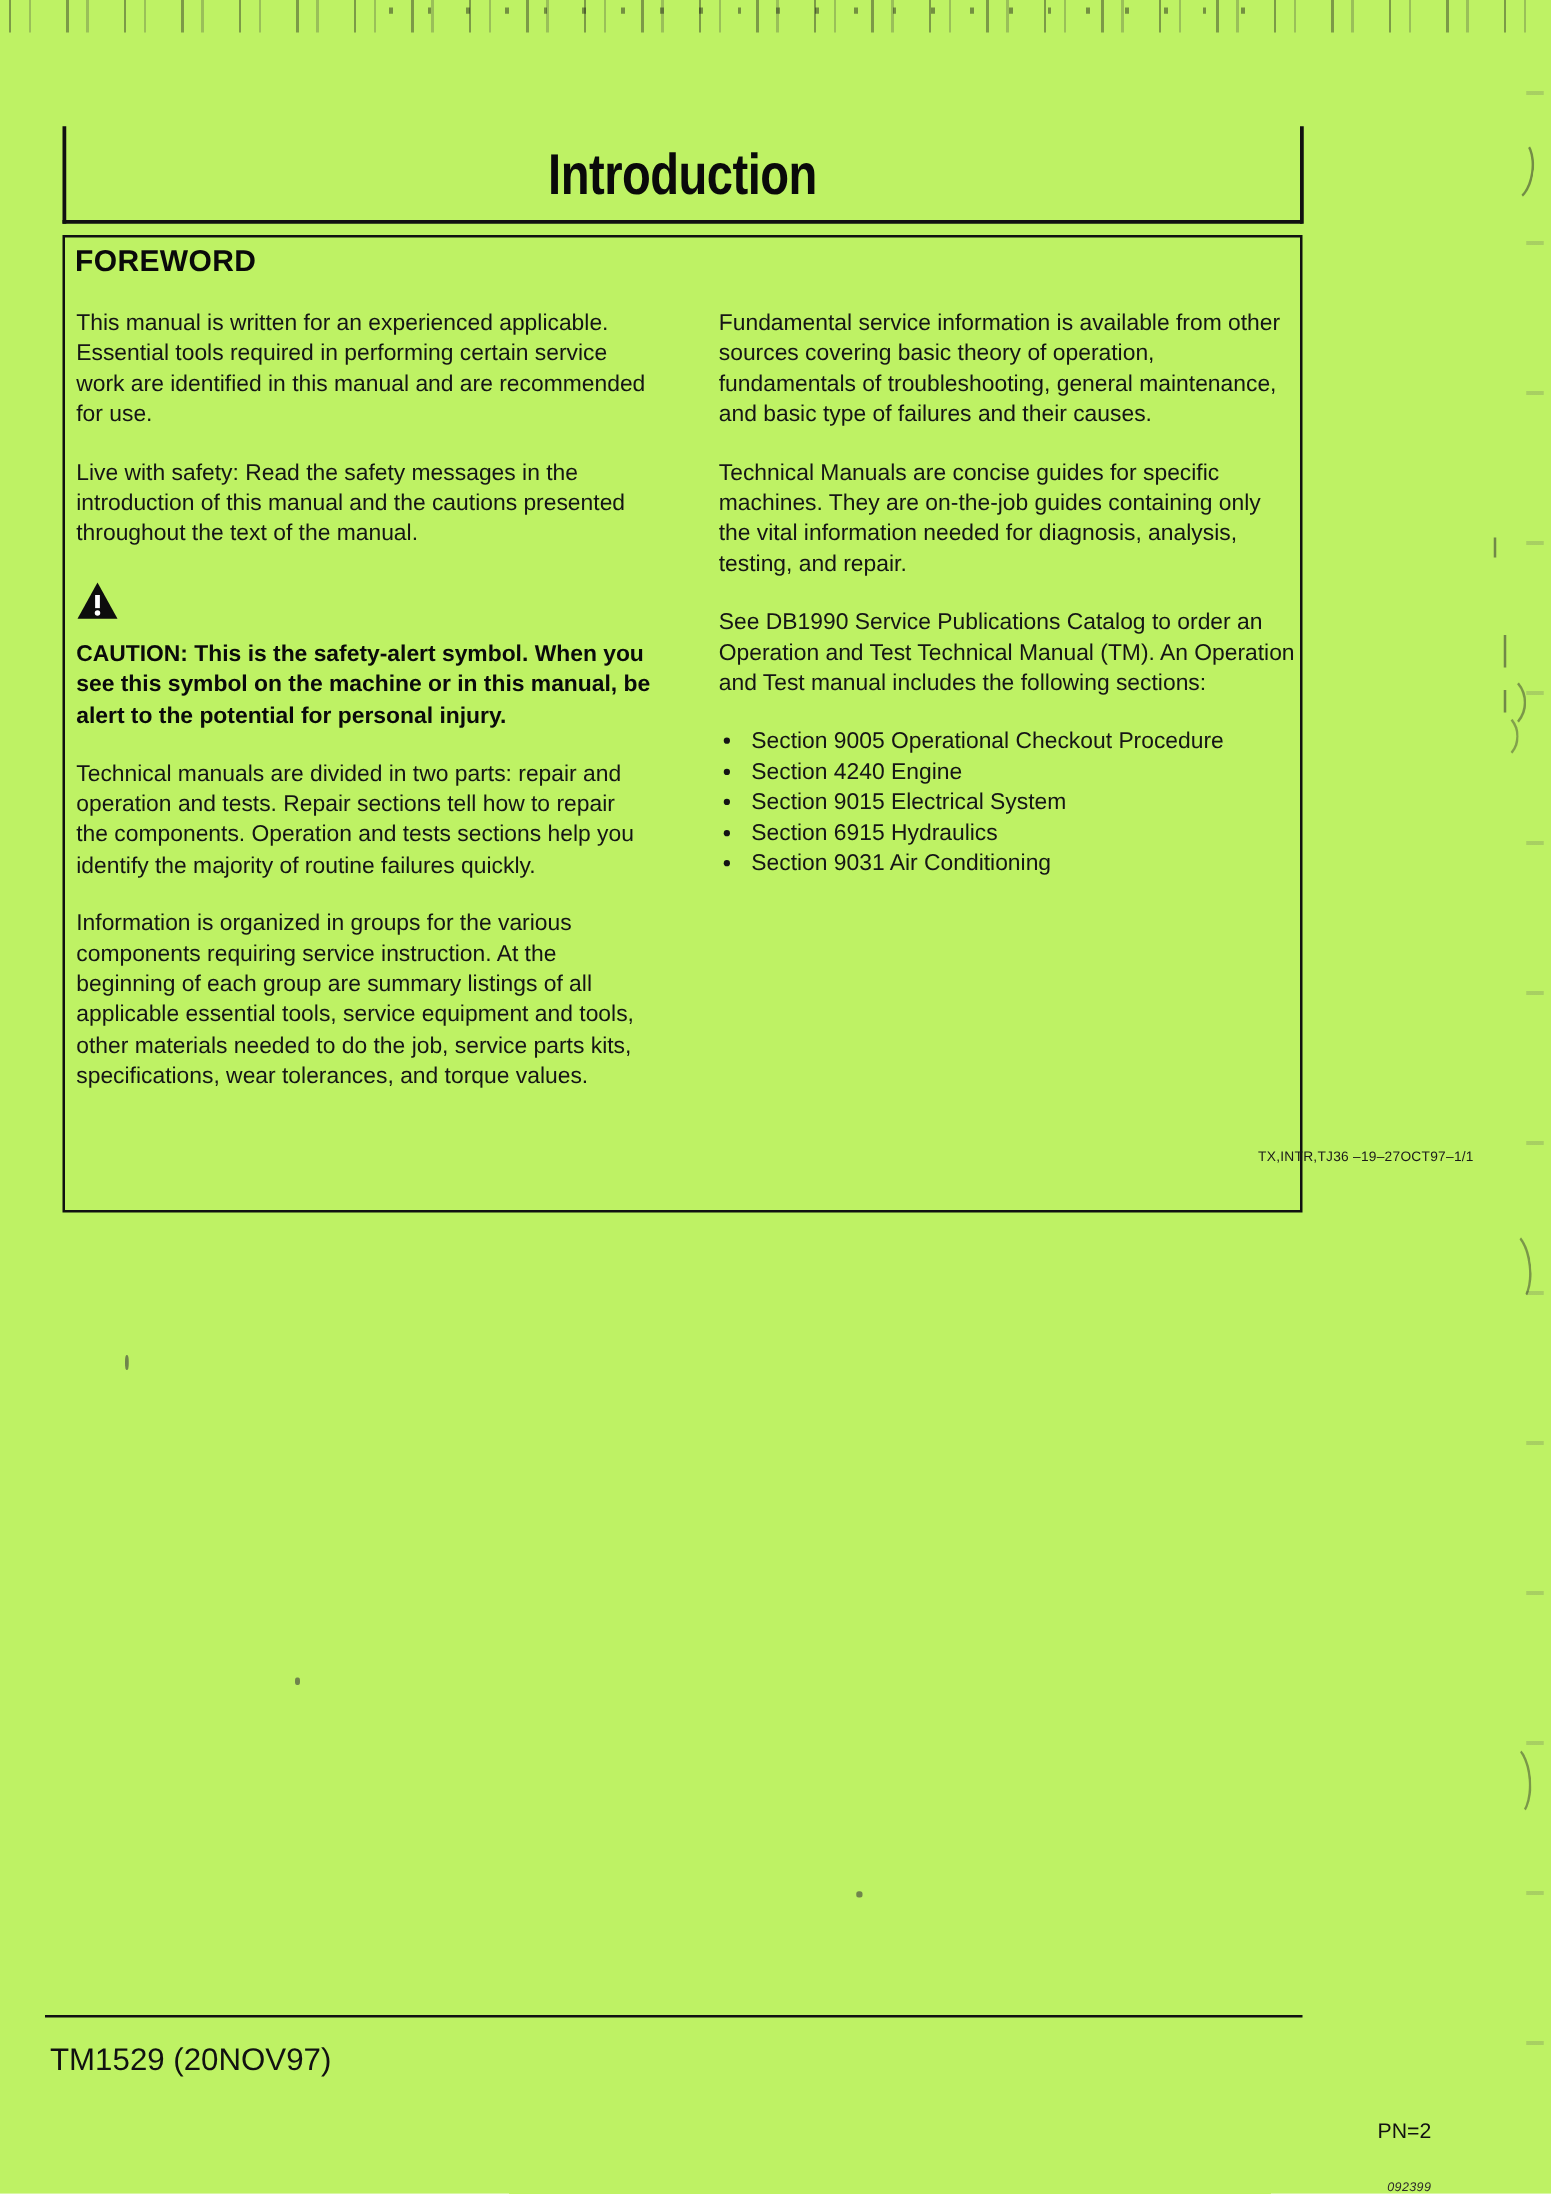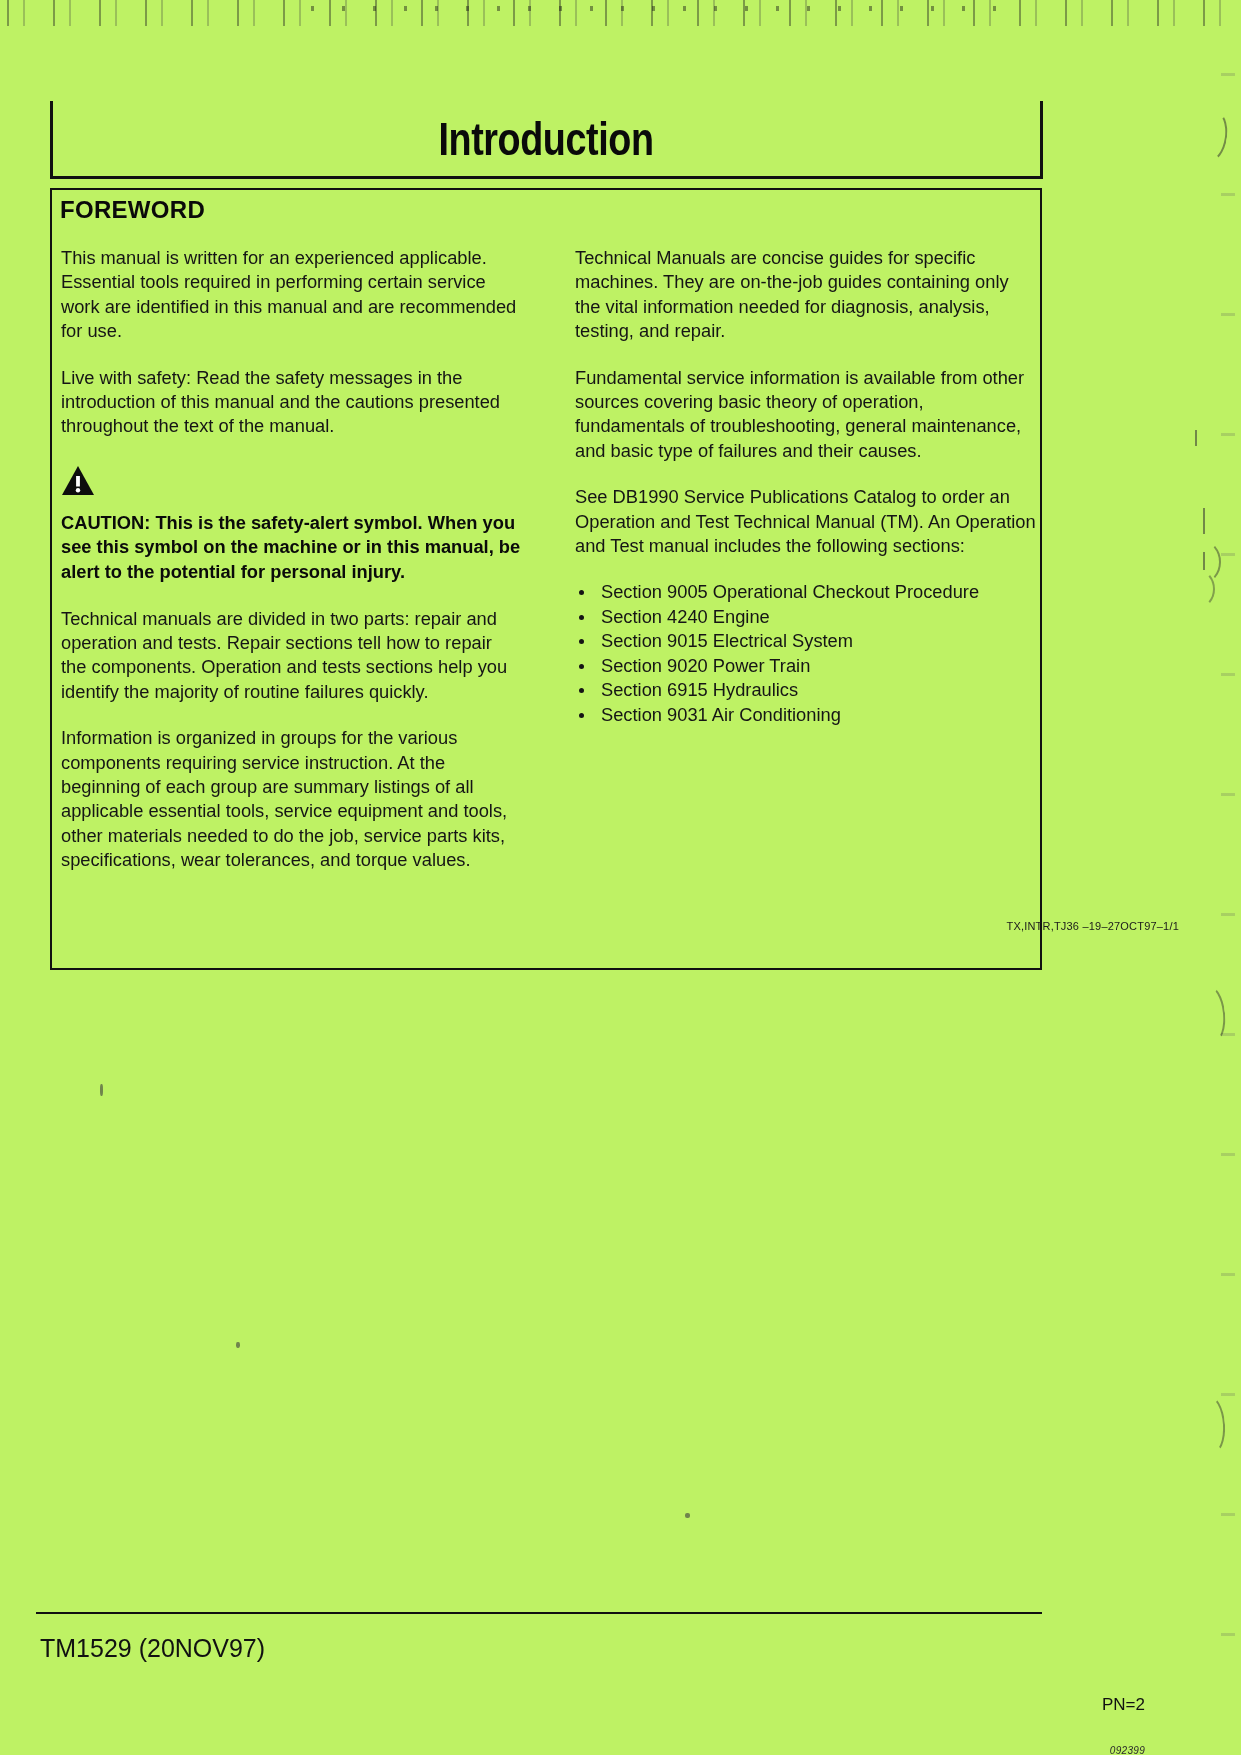--- a/index.html
+++ b/index.html
@@ -296,29 +296,28 @@
           <circle cx="17" cy="25.3" r="2.2" fill="#ffffff"></circle>
         </svg>
         <div class="caution-text">CAUTION: This is the safety-alert symbol. When you see this symbol on the machine or in this manual, be alert to the potential for personal injury.</div>
       </div>
 
       <p>Technical manuals are divided in two parts: repair and operation and tests. Repair sections tell how to repair the components. Operation and tests sections help you identify the majority of routine failures quickly.</p>
       <p>Information is organized in groups for the various components requiring service instruction. At the beginning of each group are summary listings of all applicable essential tools, service equipment and tools, other materials needed to do the job, service parts kits, specifications, wear tolerances, and torque values.</p>
     </div>
 
     <div class="col">
+      <p>Fundamental service information is available from other sources covering basic theory of operation, fundamentals of troubleshooting, general maintenance, and basic type of failures and their causes.</p>
       <p>Technical Manuals are concise guides for specific machines. They are on-the-job guides containing only the vital information needed for diagnosis, analysis, testing, and repair.</p>
-      <p>Fundamental service information is available from other sources covering basic theory of operation, fundamentals of troubleshooting, general maintenance, and basic type of failures and their causes.</p>
       <p>See DB1990 Service Publications Catalog to order an Operation and Test Technical Manual (TM). An Operation and Test manual includes the following sections:</p>
 
       <ul class="section-list">
         <li>Section 9005 Operational Checkout Procedure</li>
         <li>Section 4240 Engine</li>
         <li>Section 9015 Electrical System</li>
-        <li>Section 9020 Power Train</li>
         <li>Section 6915 Hydraulics</li>
         <li>Section 9031 Air Conditioning</li>
       </ul>
     </div>
   </div>
 
   <div class="ref-code">TX,INTR,TJ36  –19–27OCT97–1/1</div>
 
   <div class="footer-rule"></div>
   <div class="footer-left">TM1529 (20NOV97)</div>

